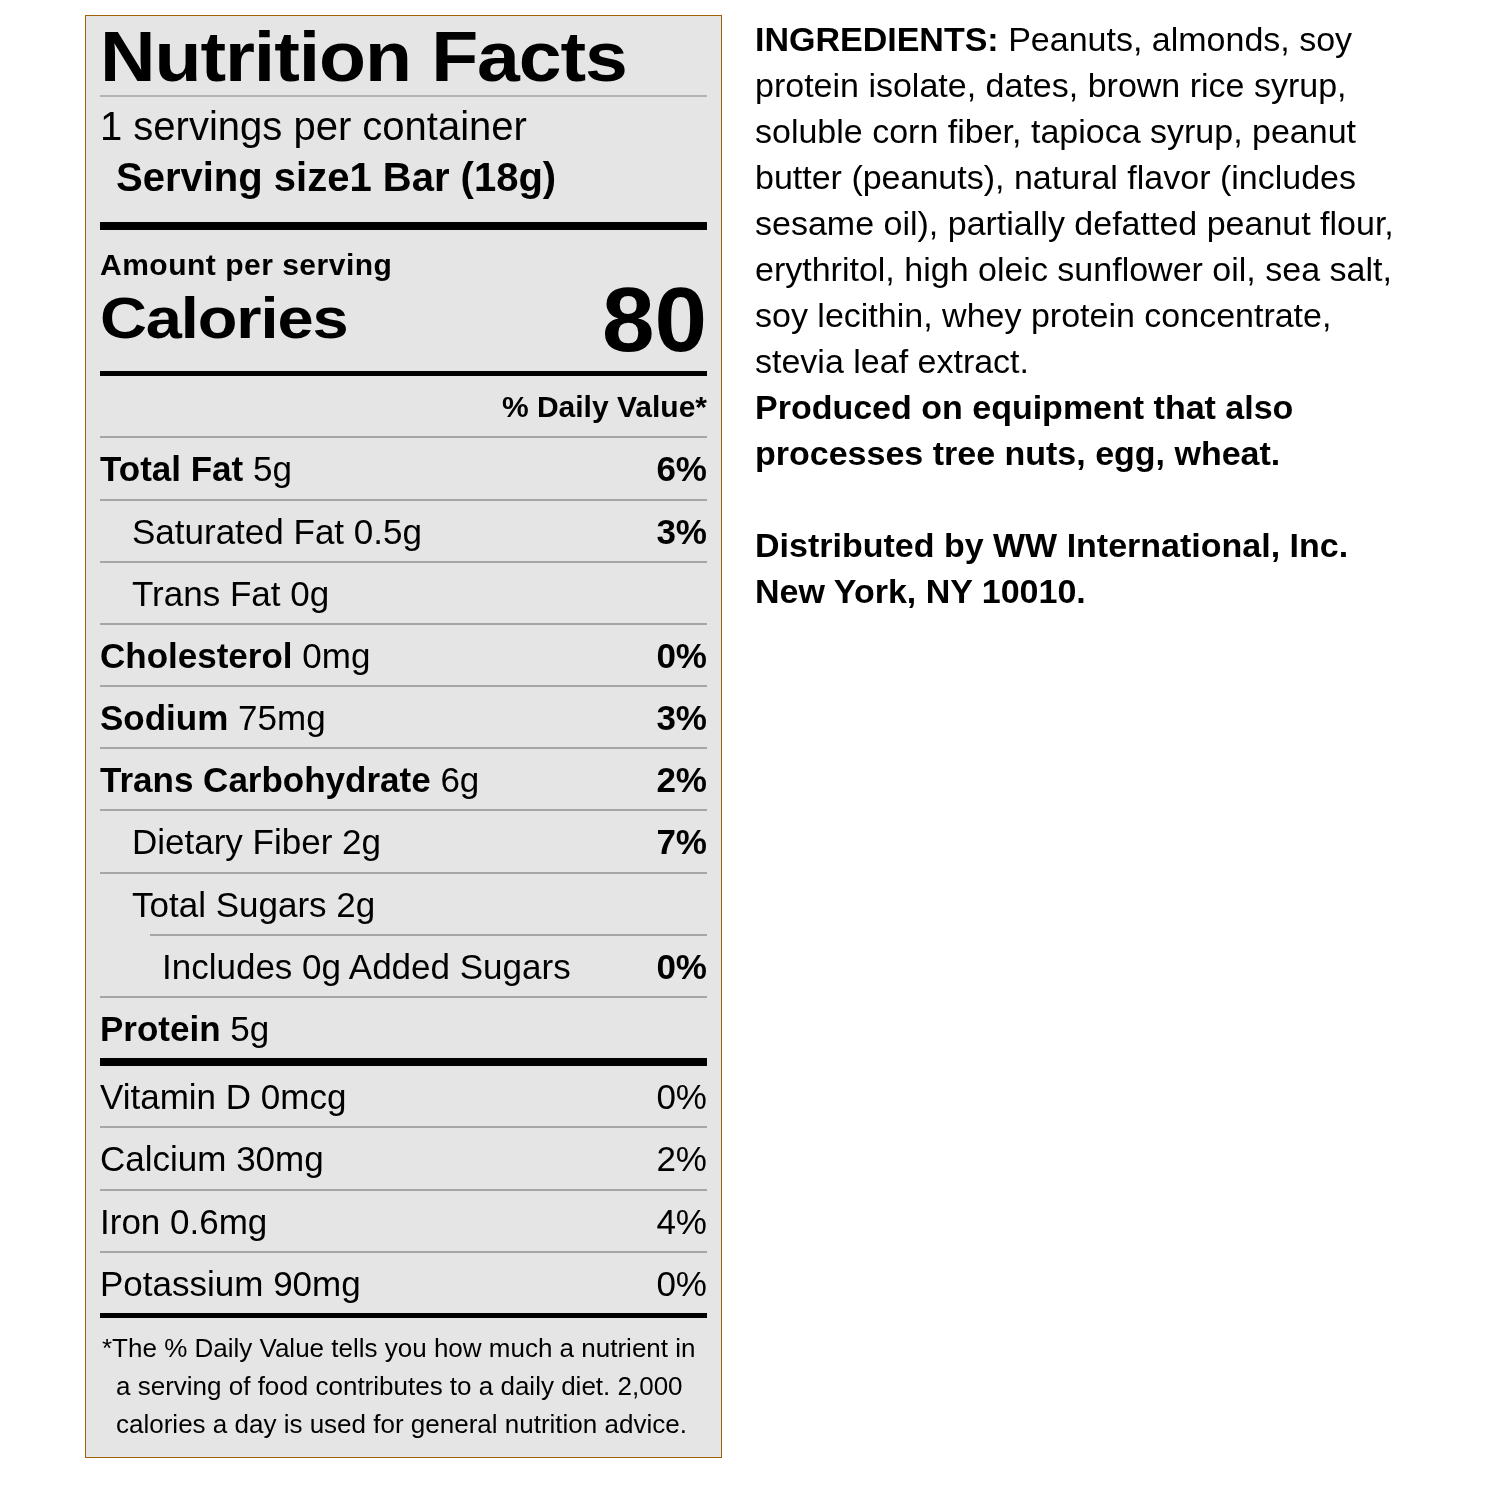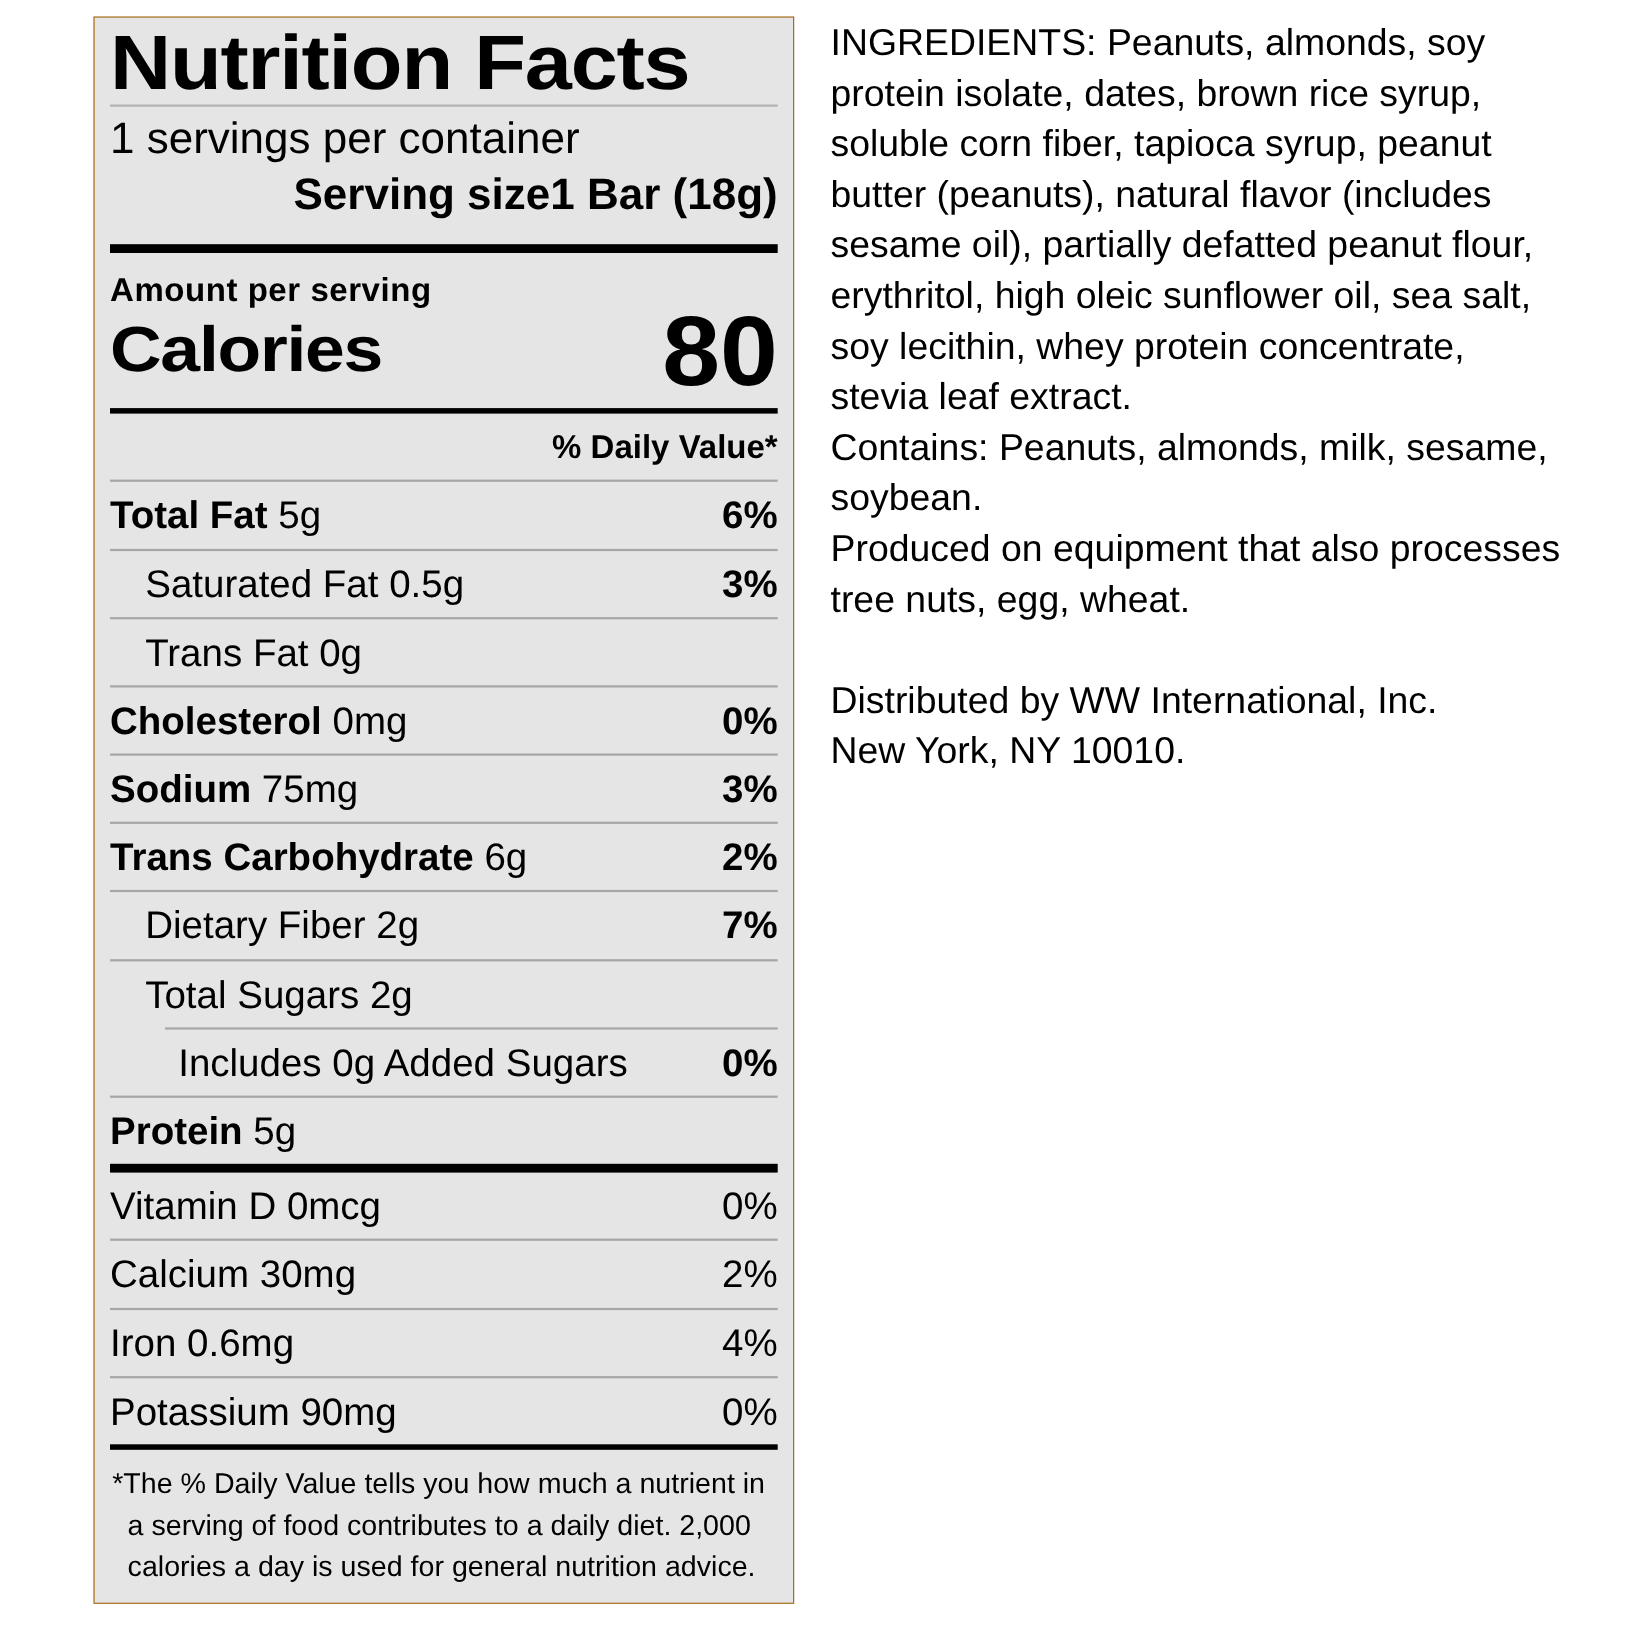--- a/index.html
+++ b/index.html
@@ -24,23 +24,23 @@
   }
   .nf-title {
     font-size:70px; font-weight:bold; line-height:1.06;
     display:inline-block; white-space:nowrap;
     transform:scaleX(1.10); transform-origin:0 60%;
     letter-spacing:-1px;
   }
   .title-rule { border:none; border-top:2px solid #b3b3b3; margin:1px 0 6px 0; }
   .servings { font-size:40px; line-height:1.18; }
   .serving-size-row {
-    display:flex; justify-content:flex-end;
+    display:flex; justify-content:flex-start;
     font-size:40px; font-weight:bold; line-height:1.18;
-    margin:4px 0 20px 4px;
+    margin:4px 0 20px 16px;
   }
   .bar { background:#000; border:none; margin:0; }
   .bar-thick { height:8px; }
   .bar-med { height:5px; }
   .aps { font-size:30px; font-weight:bold; margin-top:18px; letter-spacing:0.5px; }
   .cal-row {
     display:flex; justify-content:space-between; align-items:flex-start;
     margin:2px 0 14px 0;
   }
   .cal-label {
@@ -72,21 +72,21 @@
     font-size:26px; line-height:1.46;
     padding:12px 0 0 16px; text-indent:-14px;
   }
 
   
   .ing {
     position:absolute; left:755px; top:16px; width:672px;
     font-size:34px; line-height:46px;
   }
   .ing p { margin:0; }
-  .b { font-weight:normal; }
+  .b { font-weight:bold; }
   .distributed { margin-top:46px !important; }
 </style>
 </head>
 <body>
 
 <div class="canvas">
 
   <section class="nf">
     <div class="nf-title">Nutrition Facts</div>
     <hr class="title-rule">
@@ -166,18 +166,17 @@
       <span class="dv">0%</span>
     </div>
 
     <div class="bar bar-med"></div>
 
     <div class="footnote">*The % Daily Value tells you how much a nutrient in a serving of food contributes to a daily diet. 2,000 calories a day is used for general nutrition advice.</div>
   </section>
 
   <section class="ing">
     <p><span class="b">INGREDIENTS:</span><span> Peanuts, almonds, soy protein isolate, dates, brown rice syrup, soluble corn fiber, tapioca syrup, peanut butter (peanuts), natural flavor (includes sesame oil), partially defatted peanut flour, erythritol, high oleic sunflower oil, sea salt, soy lecithin, whey protein concentrate, stevia leaf extract.</span></p>
-    <p class="b">Contains: Peanuts, almonds, milk, sesame, soybean.</p>
     <p class="b">Produced on equipment that also processes tree nuts, egg, wheat.</p>
     <p class="b distributed"><span>Distributed by WW International, Inc.</span><br><span>New York, NY 10010.</span></p>
   </section>
 
 </div>
 
 </body></html>

